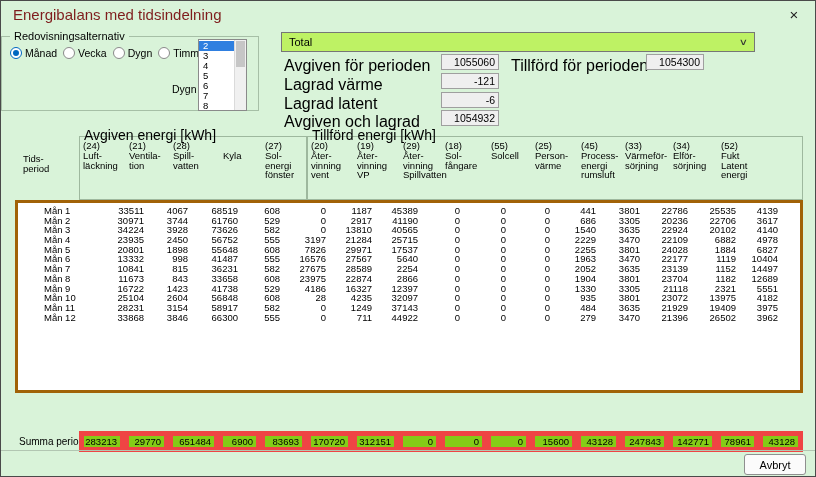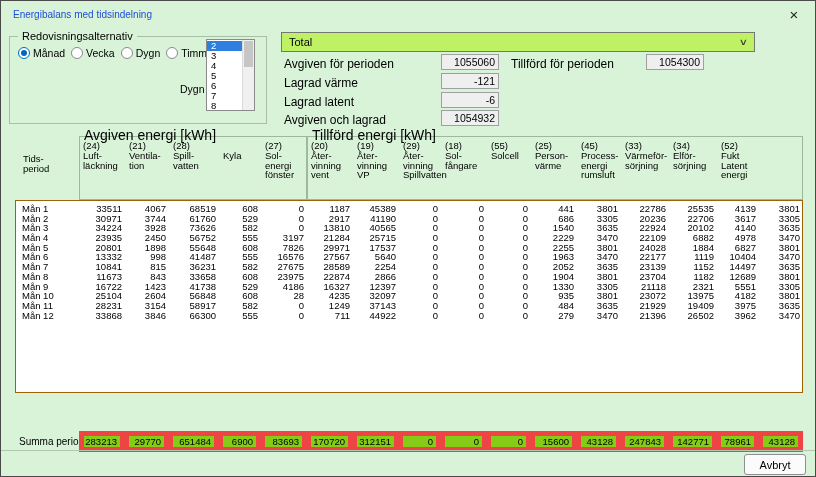--- a/index.html
+++ b/index.html
@@ -8,26 +8,26 @@
     font-family:"Liberation Sans", sans-serif;
     background:#fff;
   }
   .dialog {
     position:relative; width:816px; height:477px;
     background:#d9f3d9; border:1px solid #4a4a4a;
   }
   
   .titlebar { position:absolute; top:0; left:0; right:0; height:26px;
     display:flex; align-items:center; padding:0 12px; }
-  .title { font-size:10px; color:#1d4ed8; }
+  .title { font-size:15px; color:#7f1d1d; }
   .close { margin-left:auto; font-size:15px; line-height:15px; color:#222;
     width:18px; text-align:center; cursor:default; }
 
   
-  .optbox { position:absolute; left:8px; top:35px; width:258px; height:88px;
+  .optbox { position:absolute; left:0; top:35px; width:258px; height:75px;
     border:1px solid #a6bfa6; }
   .legend { position:absolute; top:-7px; left:8px; background:#d9f3d9;
     padding:0 4px; font-size:11px; }
   .radio-row { position:absolute; left:8px; top:10px; display:flex; gap:6px;
     font-size:10.5px; align-items:center; white-space:nowrap; }
   .radio-item { display:flex; align-items:center; gap:3px; }
   .radio-circle { width:12px; height:12px; min-width:12px; border-radius:50%;
     border:1px solid #8a8a8a; background:#fff; position:relative; }
   .radio-circle.on { border-color:#0067c0; }
   .radio-circle.on::after { content:""; position:absolute; inset:2px;
@@ -43,21 +43,21 @@
   .listbox-thumb { position:absolute; top:1px; left:1px; right:1px; height:26px;
     background:#c6c6c6; }
 
   
   .combo { position:absolute; left:280px; top:31px; width:474px; height:20px;
     background:#bef264; border:1px solid #767676; display:flex; align-items:center;
     padding:0 7px; font-size:11px; }
   .chev { margin-left:auto; font-size:9px; color:#333; transform:scaleX(1.4); }
 
   
-  .lbl { position:absolute; font-size:12px; color:#000; white-space:nowrap; }
+  .lbl { position:absolute; font-size:16px; color:#000; white-space:nowrap; }
   .val { position:absolute; width:58px; height:16px; background:#efefef;
     border:1px solid #9f9f9f; font-size:10.5px; display:flex; align-items:center;
     justify-content:flex-end; padding-right:3px; }
   .l-avg  { left:283px; top:56px; }  .v-avg  { left:440px; top:53px; }
   .l-till { left:510px; top:56px; }  .v-till { left:645px; top:53px; }
   .l-lv   { left:283px; top:75px; }  .v-lv   { left:440px; top:72px; }
   .l-ll   { left:283px; top:94px; }  .v-ll   { left:440px; top:91px; }
   .l-al   { left:283px; top:112px; } .v-al   { left:440px; top:109px; }
 
   
@@ -71,21 +71,21 @@
   .gb2 { left:292px; width:496px; }
   .gb-label { position:absolute; top:-10px; left:4px; font-size:14px; white-space:nowrap; }
   .hgrid { position:absolute; inset:0; }
   .hcell { font-size:9.5px; line-height:9.8px; white-space:pre-line;
     padding:14px 0 0 4px; }
   .hcell.period { padding:0 0 0 8px; display:flex; align-items:center;
     white-space:pre-line; }
 
   
   .tbody { position:absolute; left:14px; top:199px; width:788px; height:193px;
-    background:#fff; border:1px solid #a16207; padding-top:3px; overflow:hidden; }
+    background:#fff; border:3px solid #a16207; padding-top:3px; overflow:hidden;padding-left:20px; }
   .trow { height:9.7px; font-size:9.5px; line-height:9.7px; }
   .pcell { padding-left:6px; }
   .ncell { text-align:right; padding-right:4px; }
 
   
   .summa { position:absolute; left:14px; top:430px; width:788px; height:17px;
     font-size:9.5px; }
   .sum-label { display:flex; align-items:center; padding-left:4px; white-space:nowrap; font-size:10px; }
   .sum-box { background:#84cc16; border:5px solid #ef4444; display:flex;
     align-items:center; justify-content:flex-end; padding-right:3px; }

